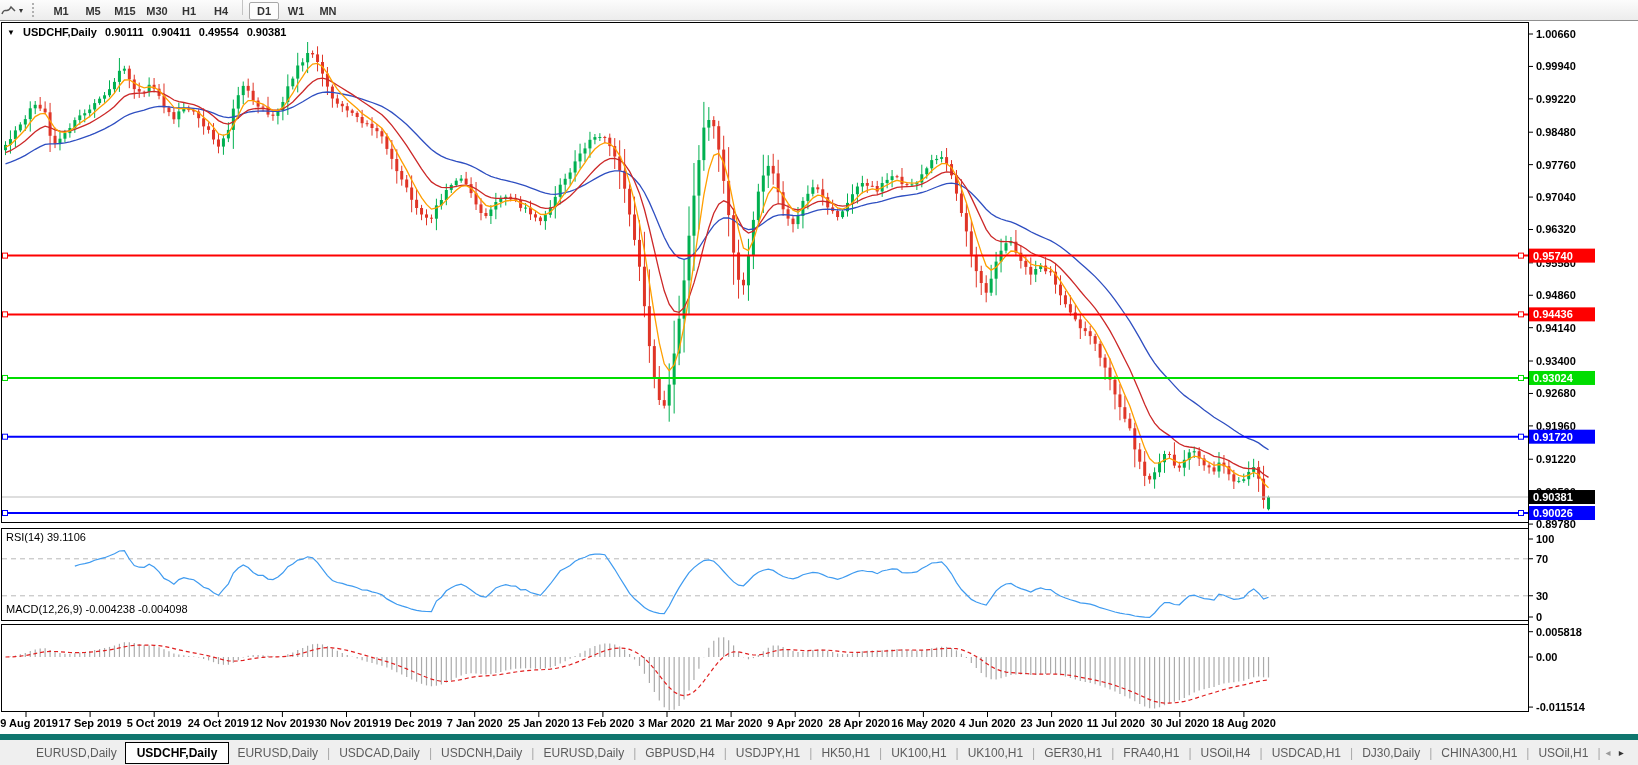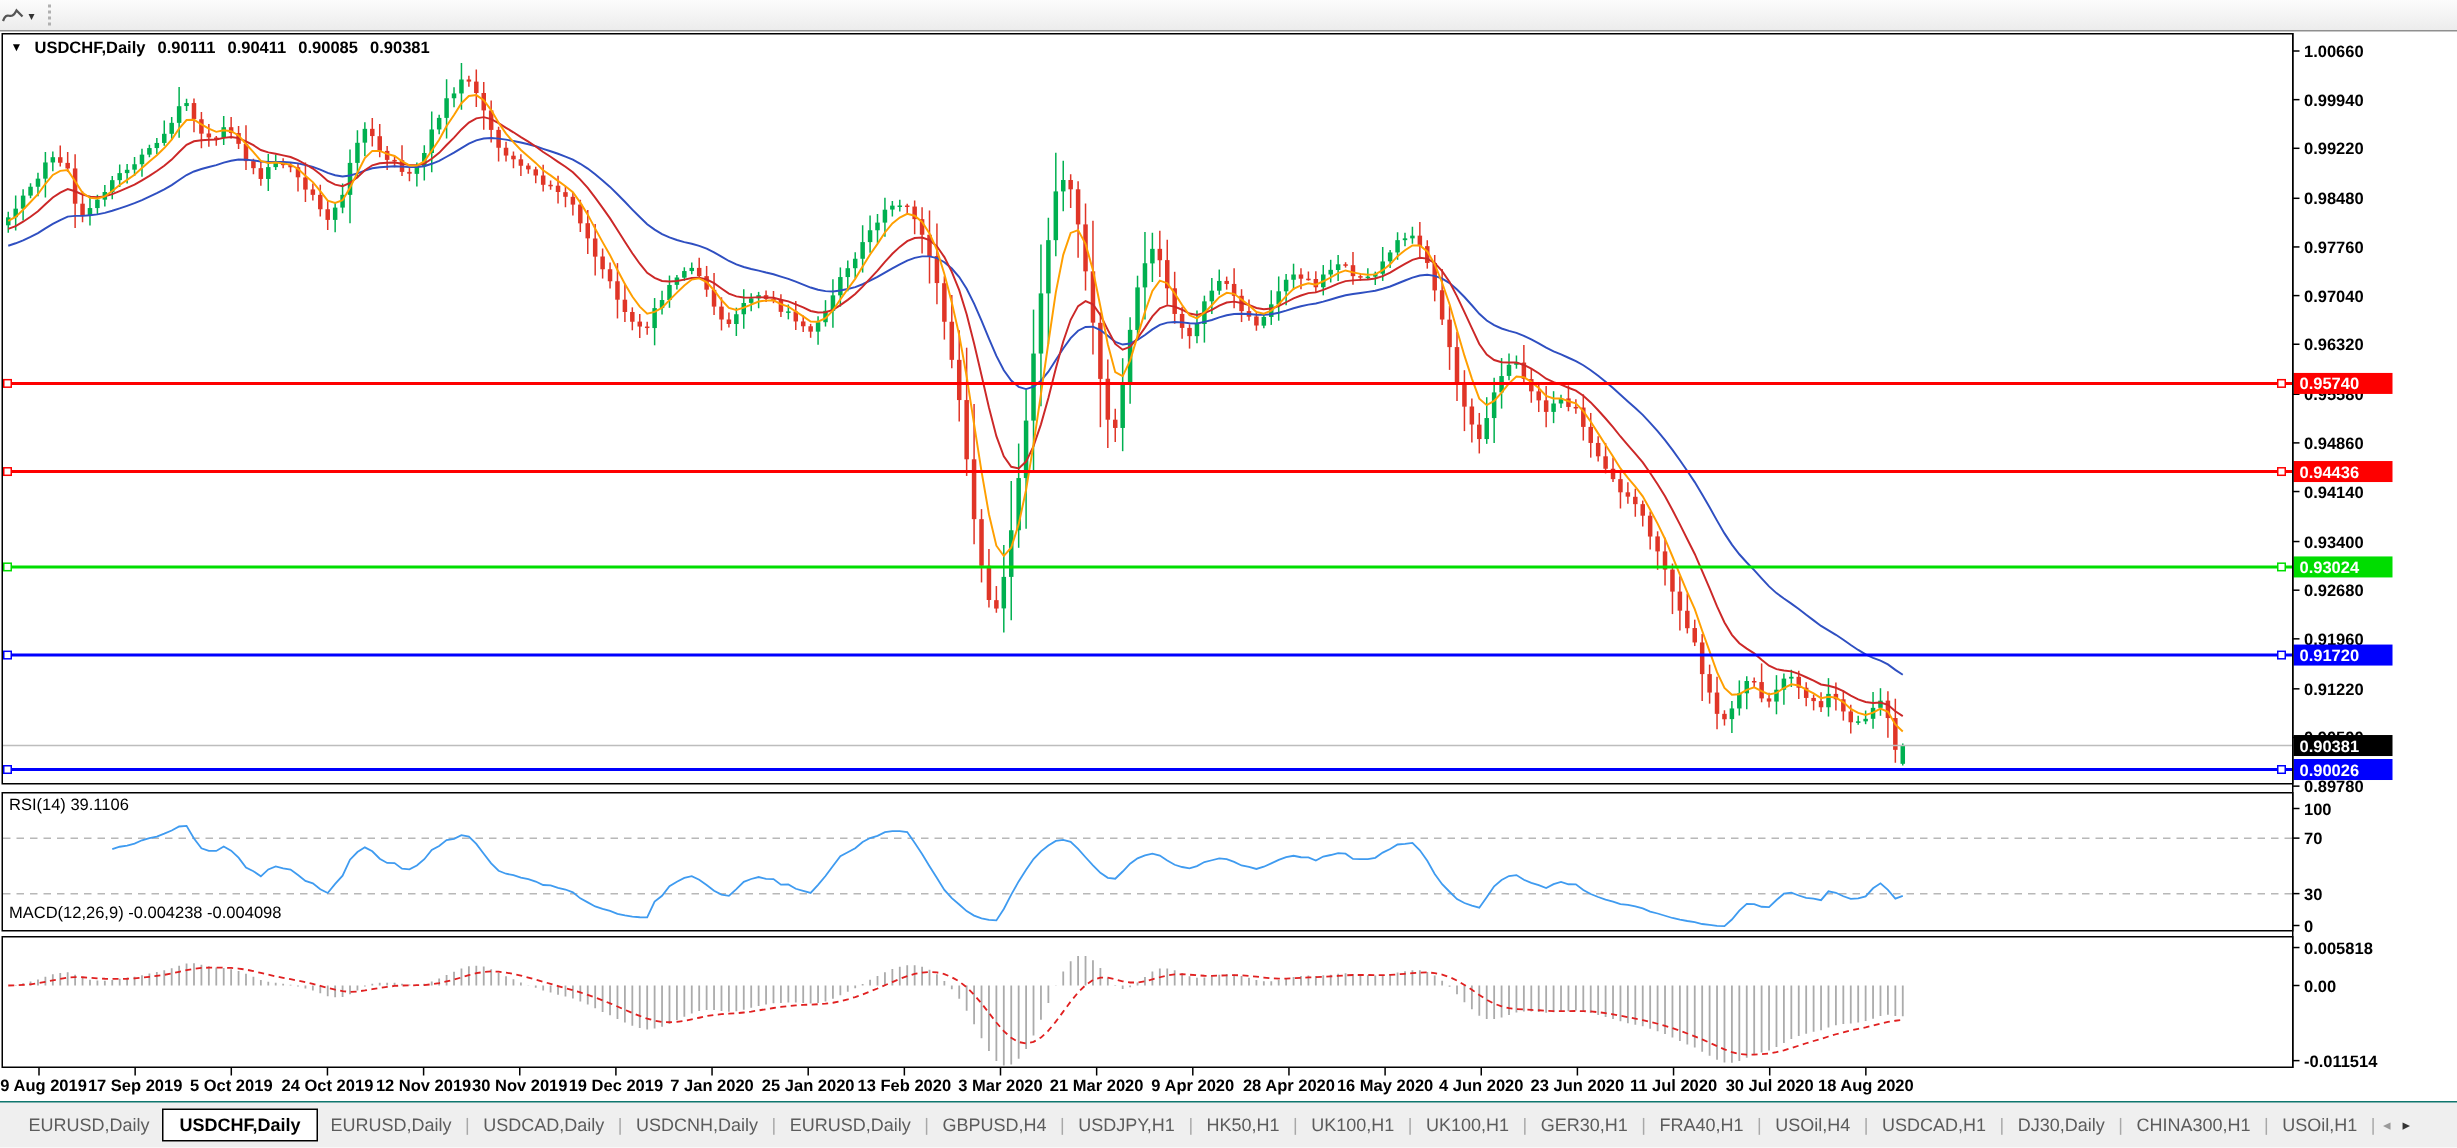--- a/index.html
+++ b/index.html
@@ -19,39 +19,40 @@
   #chart-svg{position:absolute;top:0;left:0;z-index:1;}
   .frame{fill:none;stroke:#000;stroke-width:1;}
   .chart-title{position:absolute;left:7px;top:26px;z-index:3;font-size:11px;font-weight:700;
        color:#000;white-space:nowrap;}
   .chart-title span{margin-right:5px;}
   .caret{font-size:8px;position:relative;top:-1px;}
   .panel-label{position:absolute;left:6px;z-index:3;font-size:11px;font-weight:400;color:#000;}
   .rsi-label{top:531px;}
   .macd-label{top:603px;}
   .tab-bar{position:absolute;top:734px;left:0;width:1638px;height:31px;box-sizing:border-box;
-       background:#efefef;border-top:1px solid #0f766e;display:flex;align-items:center;
-       padding-left:11px;z-index:5;font-size:12px;white-space:nowrap;overflow:hidden;}
+       background:#efefef;border-top:6px solid #0f766e;display:flex;align-items:center;
+       padding-left:28px;z-index:5;font-size:12px;white-space:nowrap;overflow:hidden;}
   .tab{color:#5c5c5c;padding:3px 8px;}
   .tab.active{background:#fff;border:1px solid #000;color:#000;font-weight:700;padding:3px 11px;}
   .tab-sep{color:#a8a8a8;padding:0 1px;}
   .tab-nav{font-size:10px;padding:0 4px;color:#333;}
   .tab-nav.left{color:#9a9a9a;}
 </style>
 </head>
 <body>
 
 <div class="toolbar">
   <span class="tool-icon">
     <svg width="16" height="16" viewBox="0 0 16 16">
       <path d="M1 12 C4 4, 6 13, 10 5 L14 9" fill="none" stroke="#555" stroke-width="1.5"></path>
     </svg>
   </span>
   <span class="tool-caret">▾</span>
   <span class="grip"></span>
+  <span id="tf-buttons"><span class="tf-btn">M1</span><span class="tf-btn">M5</span><span class="tf-btn">M15</span><span class="tf-btn">M30</span><span class="tf-btn">H1</span><span class="tf-btn">H4</span><span class="tb-sep"></span><span class="tf-btn active">D1</span><span class="tf-btn">W1</span><span class="tf-btn">MN</span></span>
 </div>
 
 <svg id="chart-svg" width="1638" height="734">
   <defs>
     <clipPath id="clipMain">
         <rect x="2" y="23" width="1526" height="500"></rect>
       </clipPath>
     <clipPath id="clipRsi">
         <rect x="2" y="529" width="1526" height="91"></rect>
       </clipPath>
@@ -964,21 +965,21 @@
   <rect class="frame" x="1.5" y="528.5" width="1527" height="92"></rect>
   <rect class="frame" x="1.5" y="624.5" width="1527" height="87"></rect>
   <line class="frame" x1="1528.5" y1="22" x2="1528.5" y2="712"></line>
 </svg>
 
 <div class="chart-title">
   <span class="caret">▼</span>
   <span>USDCHF,Daily</span>
   <span>0.90111</span>
   <span>0.90411</span>
-  <span>0.90085</span>
+  <span>0.49554</span>
   <span>0.90381</span>
 </div>
 <div class="panel-label rsi-label">RSI(14) 39.1106</div>
 <div class="panel-label macd-label">MACD(12,26,9) -0.004238 -0.004098</div>
 
 <div class="tab-bar">
   <span id="tabs" style="display:flex;align-items:center;">
       <span class="tab">EURUSD,Daily</span>
       <span class="tab active">USDCHF,Daily</span>
       <span class="tab">EURUSD,Daily</span>

